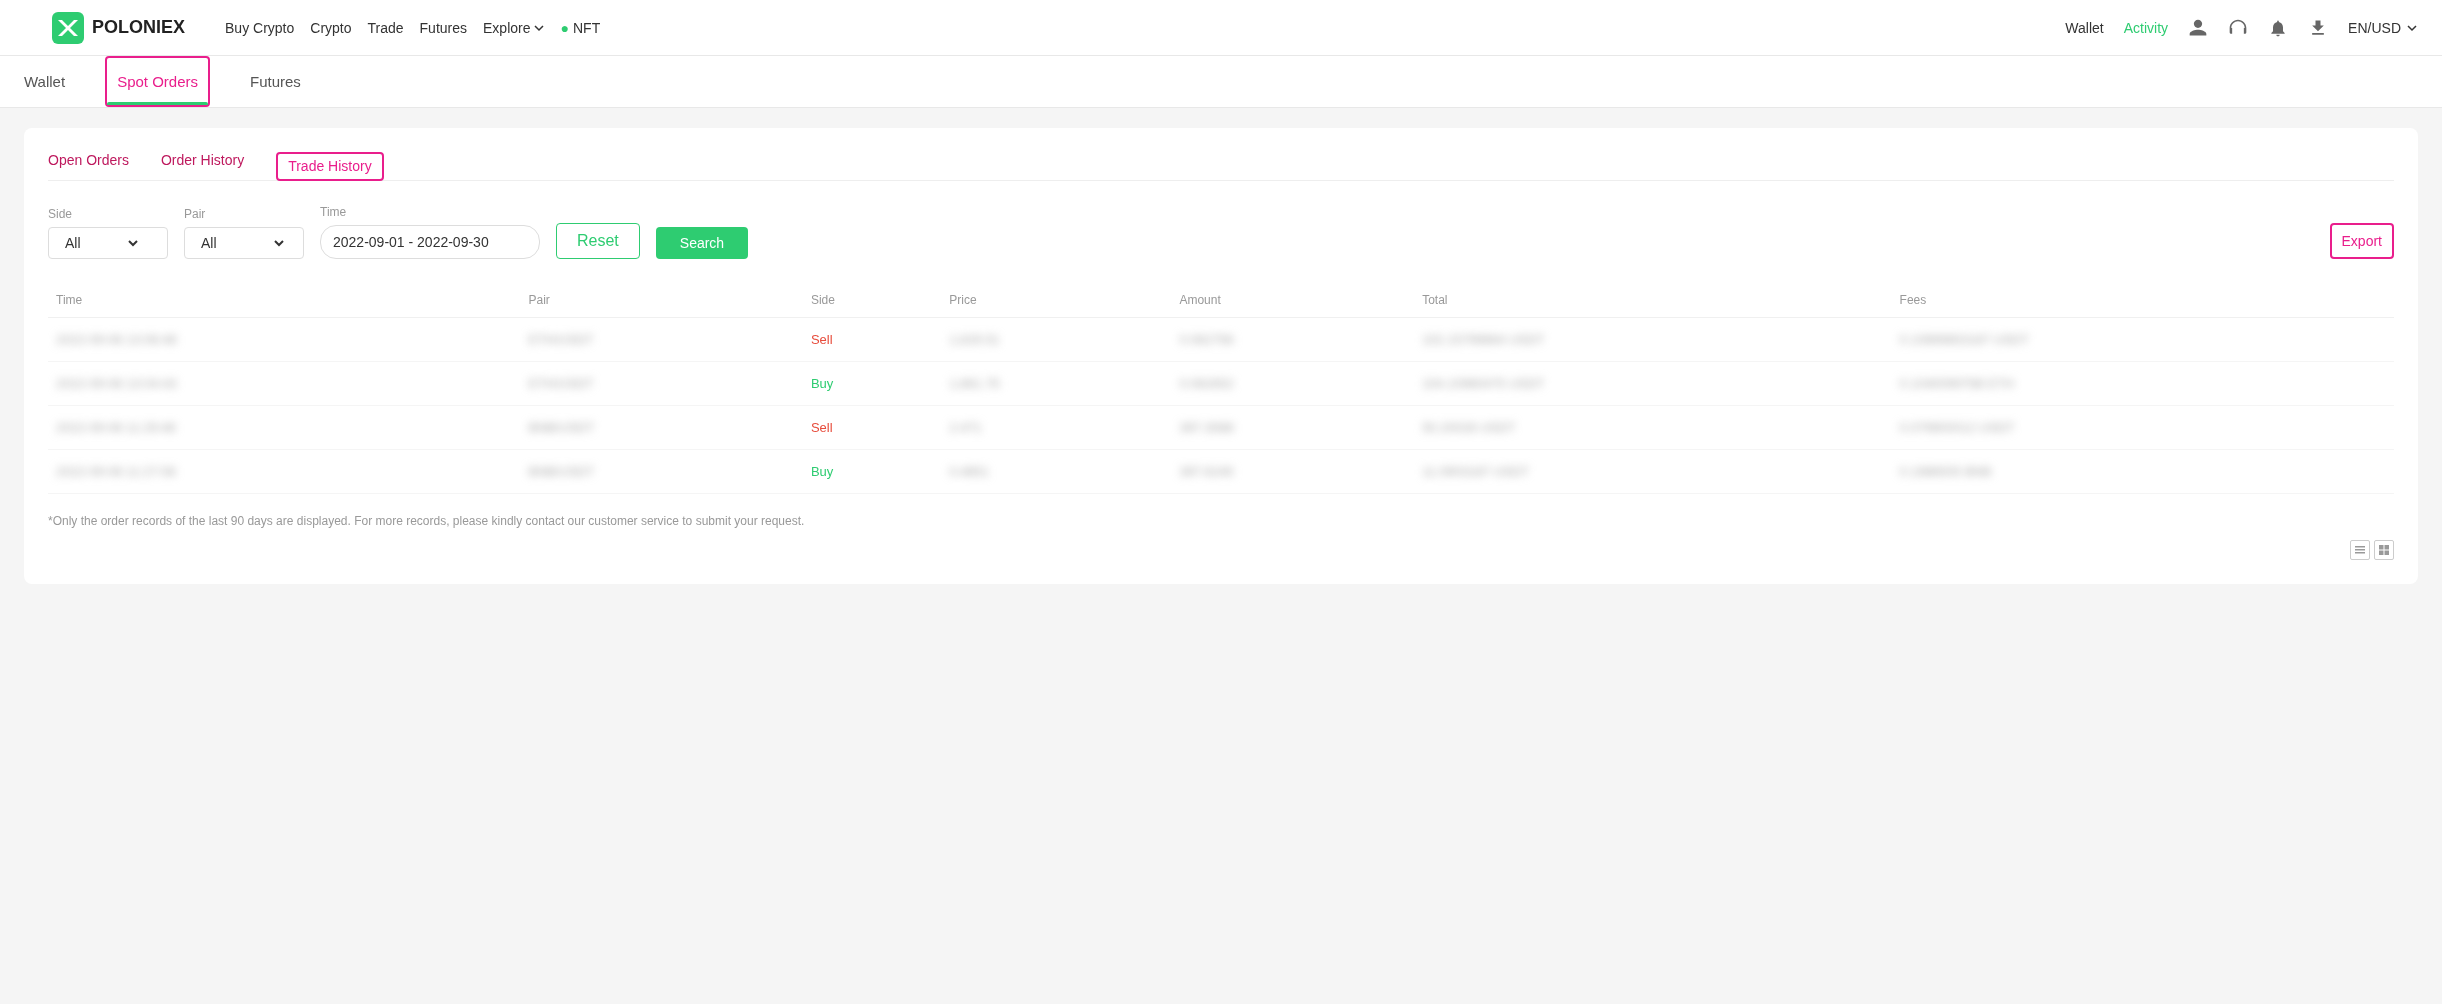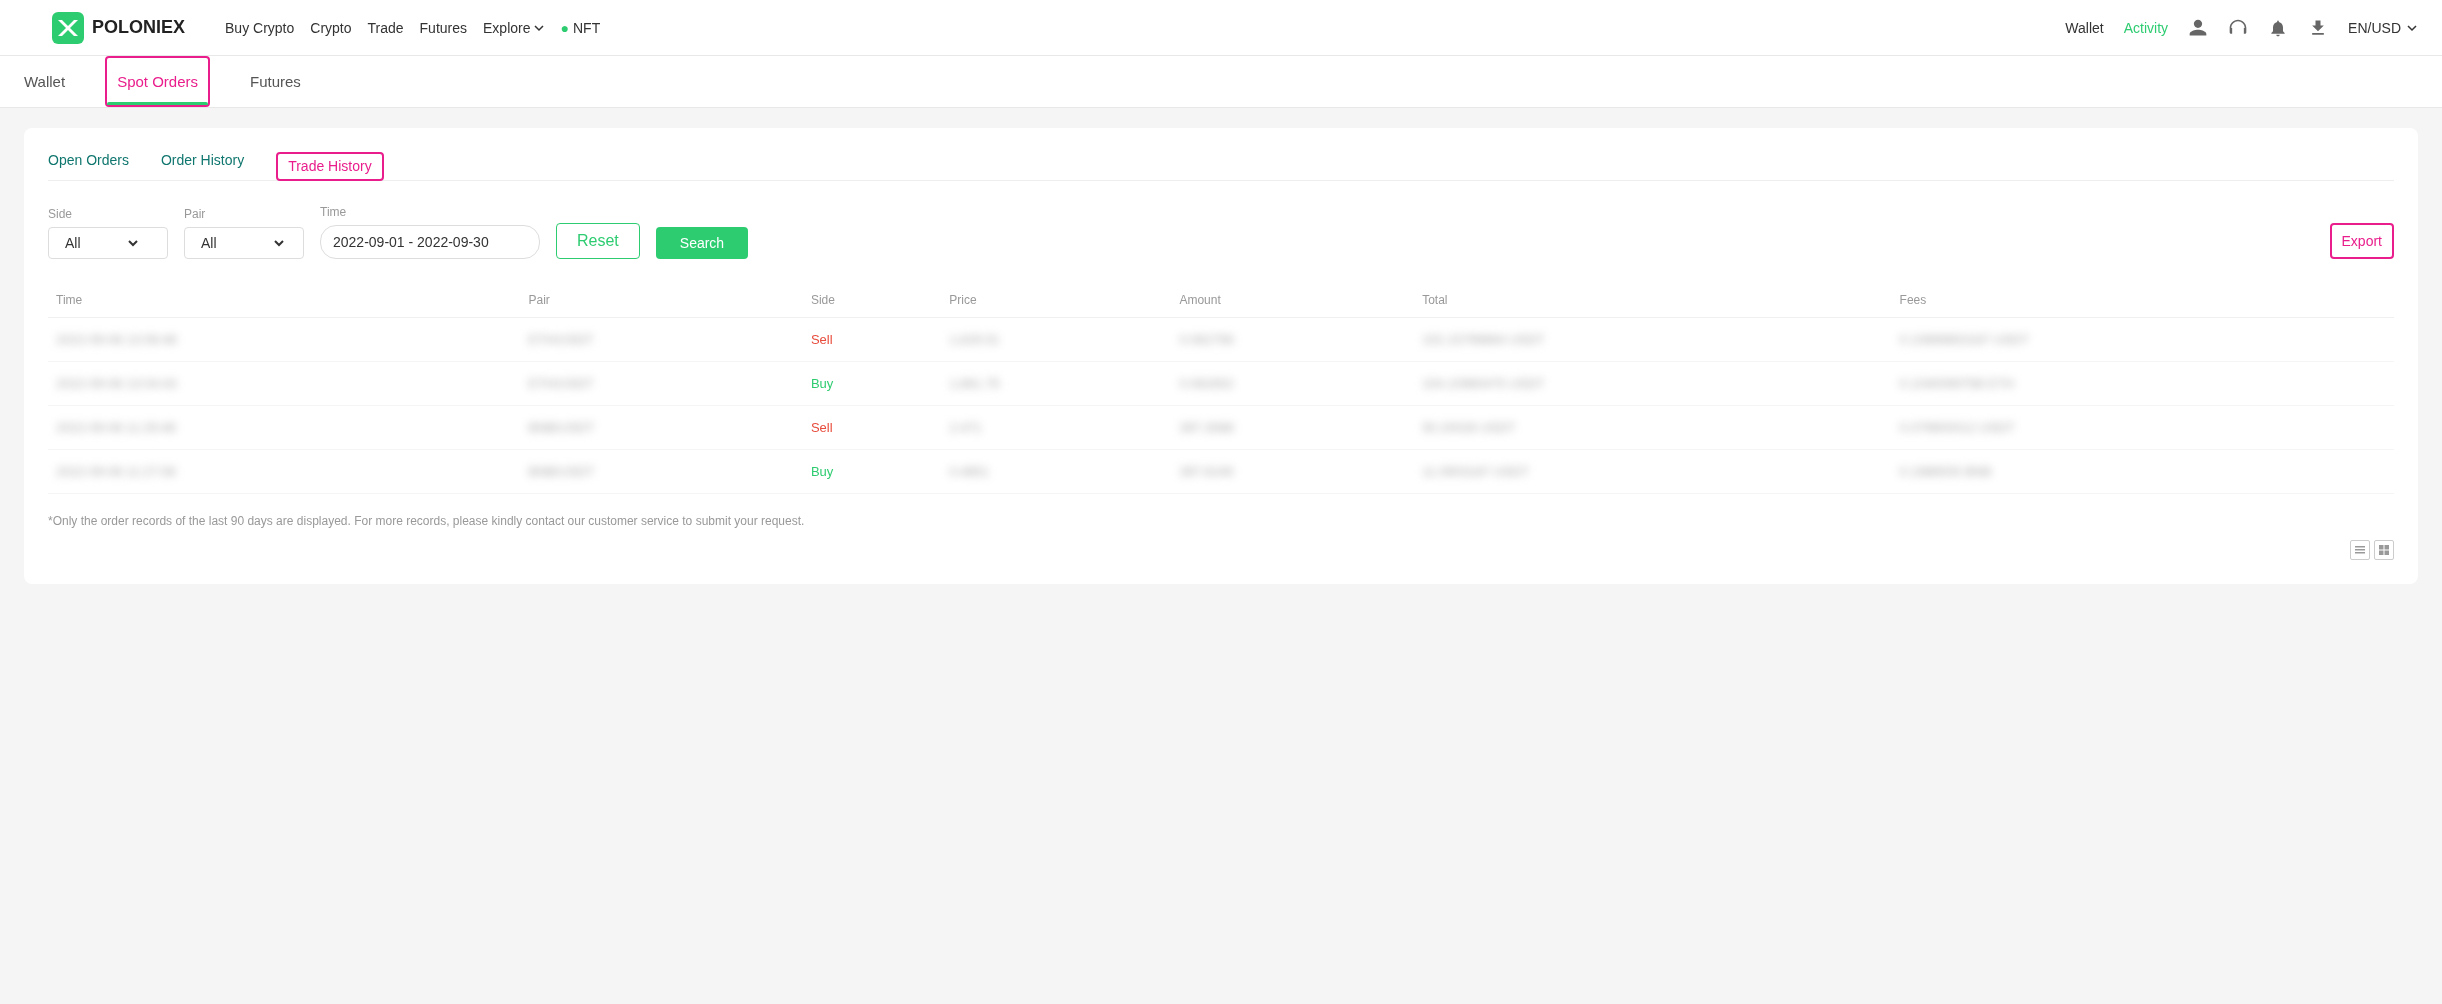--- a/index.html
+++ b/index.html
@@ -95,21 +95,21 @@
     
     .tabs {
       display: flex;
       gap: 32px;
       margin-bottom: 24px;
       border-bottom: 1px solid #eee;
       padding-bottom: 0;
     }
     .tab {
       font-size: 14px;
-      color: #0f766e;
+      color: #be185d;
       cursor: pointer;
       padding-bottom: 12px;
       position: relative;
     }
     .tab.active {
       color: #e91e8c;
       border: 2px solid #e91e8c;
       border-radius: 4px;
       padding: 4px 10px;
       padding-bottom: 4px;

